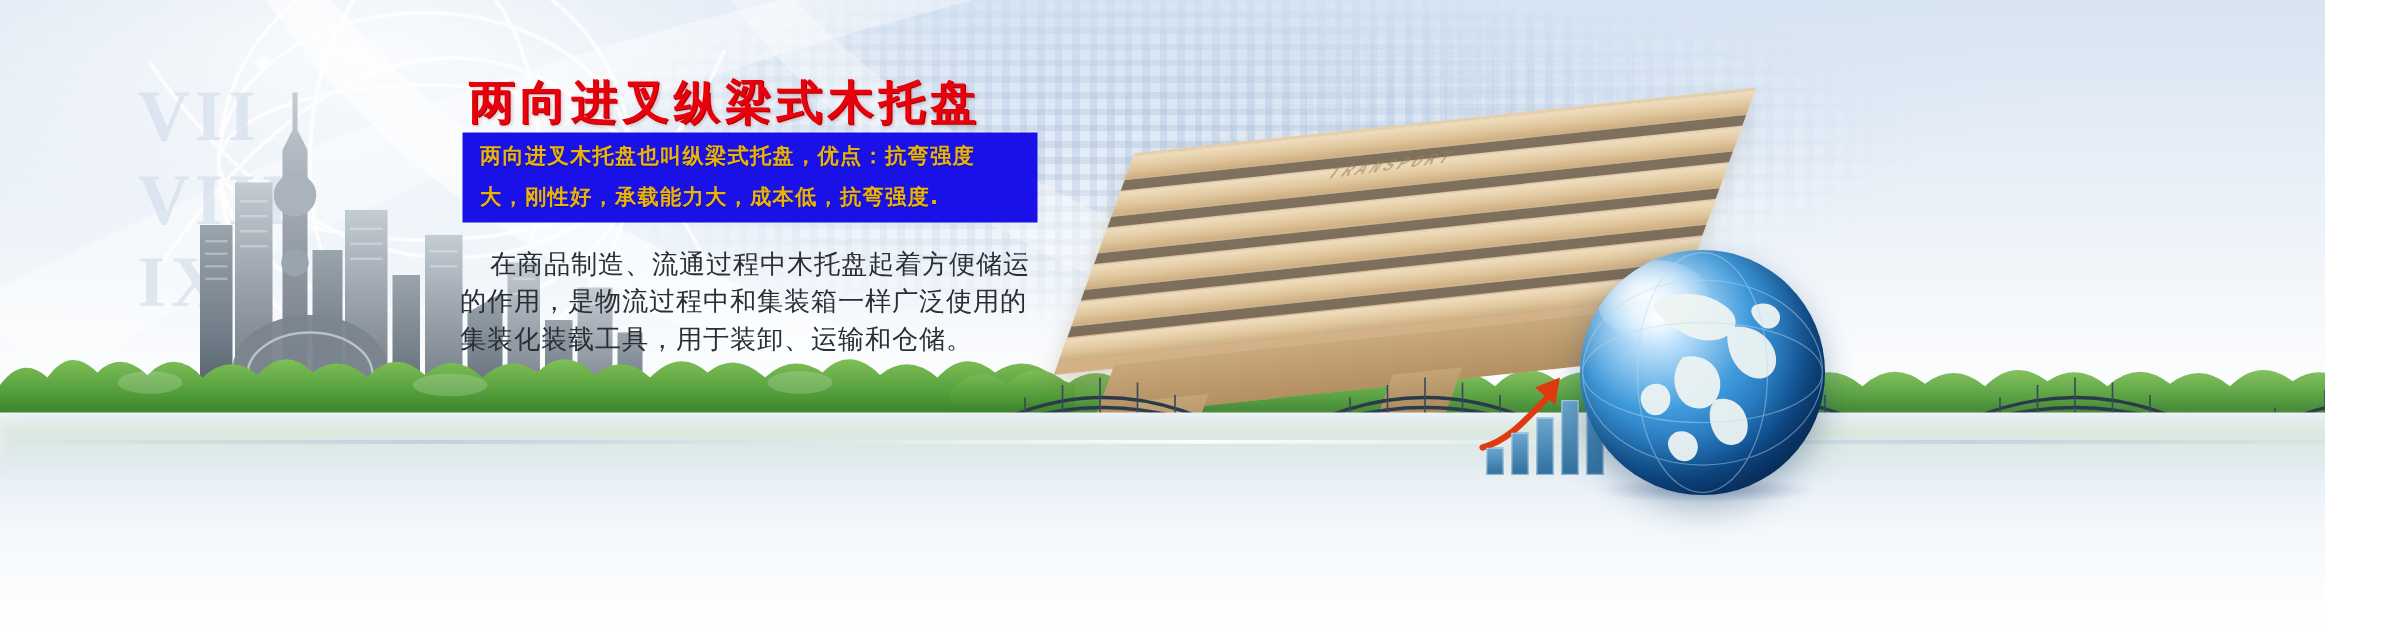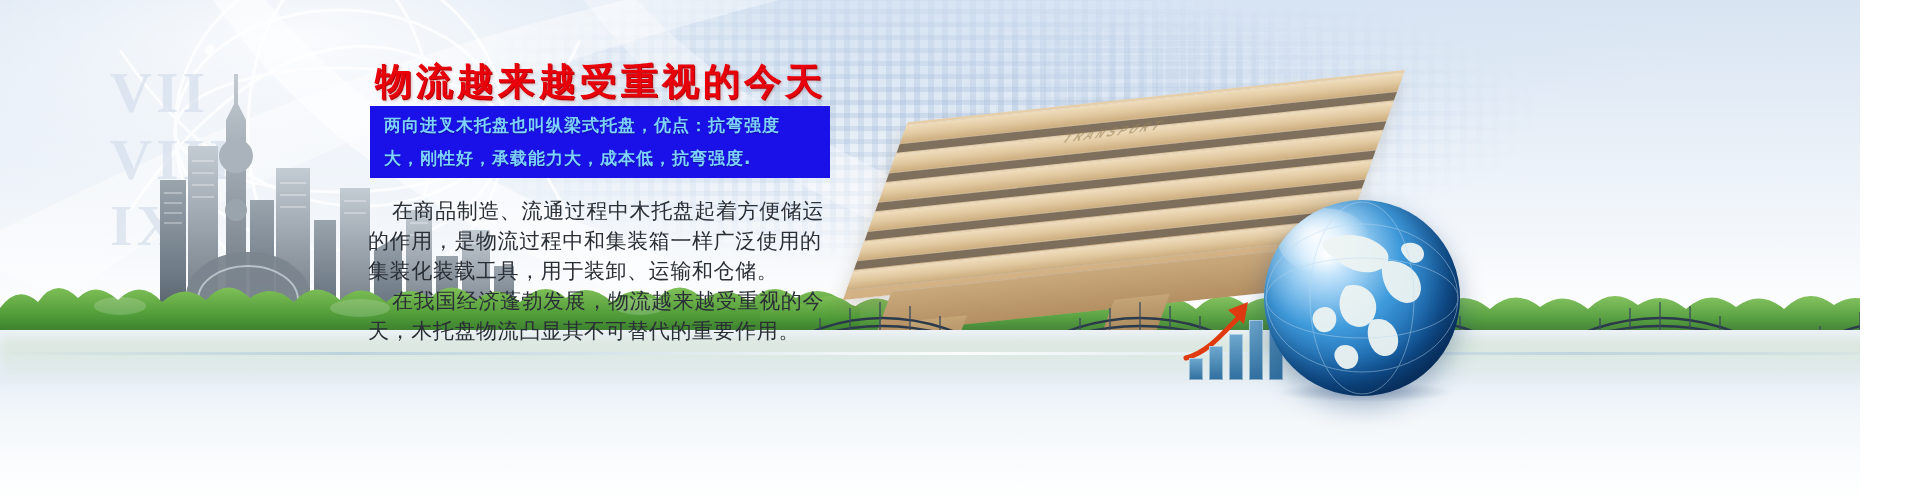--- a/index.html
+++ b/index.html
@@ -139,21 +139,21 @@
     white-space:nowrap;
     text-shadow:1px 1px 0 #b30008, 2px 2px 3px rgba(120,0,0,.25);
   }
   .blue-box{
     position:absolute;left:370px;top:106px;width:460px;height:72px;
     background:#1a11e8;
     display:flex;flex-direction:column;justify-content:center;
     padding:0 14px;box-sizing:border-box;
   }
   .blue-box p{
-    margin:0;color:#7dd3fc;font-size:17px;font-weight:700;letter-spacing:1px;
+    margin:0;color:#eab308;font-size:17px;font-weight:700;letter-spacing:1px;
     line-height:33px;white-space:nowrap;
     font-family:"DejaVu Sans","Liberation Sans",sans-serif;
     text-shadow:0 1px 1px rgba(0,0,0,.35);
   }
   .body-copy{
     position:absolute;left:368px;top:196px;width:470px;
     color:#2a2f36;font-size:21px;line-height:30px;letter-spacing:.6px;
     font-family:"DejaVu Sans","Liberation Sans",sans-serif;
     text-indent:24px;
   }
@@ -396,25 +396,24 @@
         <path d="M76,146 C86,142 96,150 94,160 C92,170 80,172 74,164 C68,156 70,150 76,146 Z"></path>
       </g>
       <g fill="none" stroke="#bcd9ef" stroke-width="1" opacity=".45">
         <ellipse cx="98" cy="98" rx="96" ry="40"></ellipse>
         <ellipse cx="98" cy="98" rx="96" ry="74"></ellipse>
         <ellipse cx="98" cy="98" rx="52" ry="96"></ellipse>
       </g>
     </svg>
   </div>
 
-  <div class="title">物流越来越受重视的今天</div>
+  <div class="title">两向进叉纵梁式木托盘</div>
 
   <div class="blue-box">
     <p>两向进叉木托盘也叫纵梁式托盘，优点：抗弯强度</p>
     <p>大，刚性好，承载能力大，成本低，抗弯强度.</p>
   </div>
 
   <div class="body-copy">
     <p>在商品制造、流通过程中木托盘起着方便储运的作用，是物流过程中和集装箱一样广泛使用的集装化装载工具，用于装卸、运输和仓储。</p>
-    <p>在我国经济蓬勃发展，物流越来越受重视的今天，木托盘物流凸显其不可替代的重要作用。</p>
   </div>
 
 </div>
 
 </body></html>

